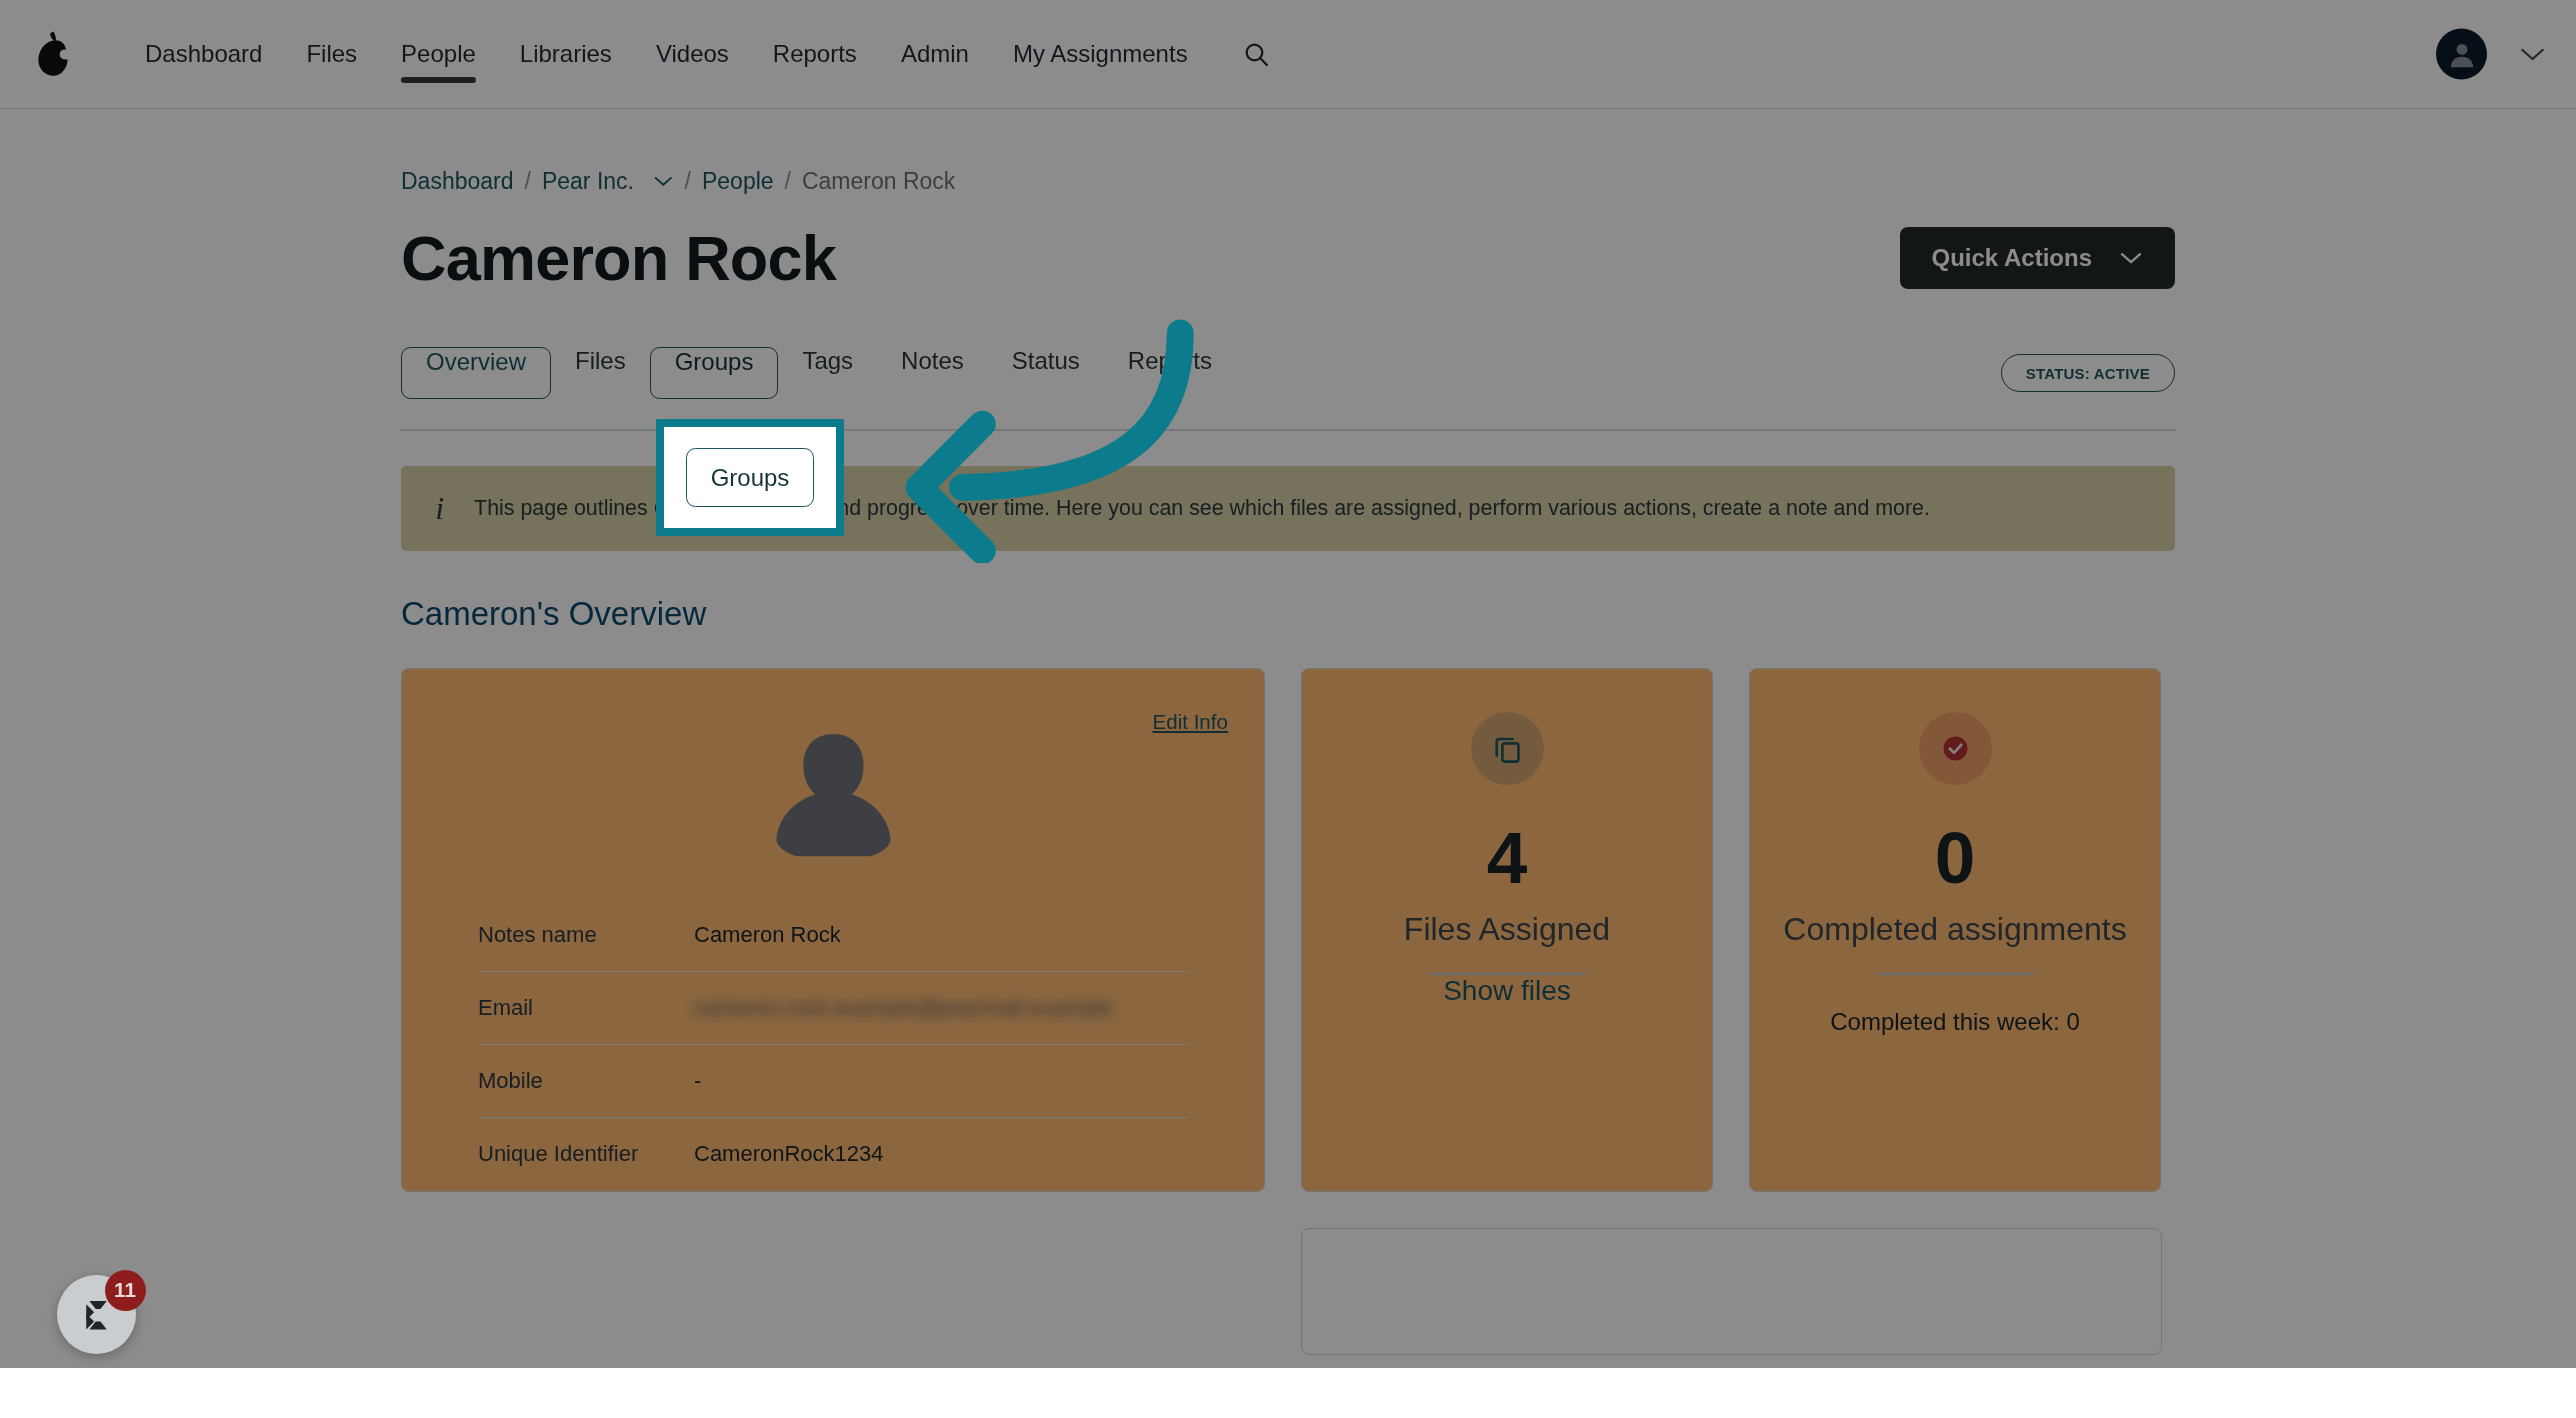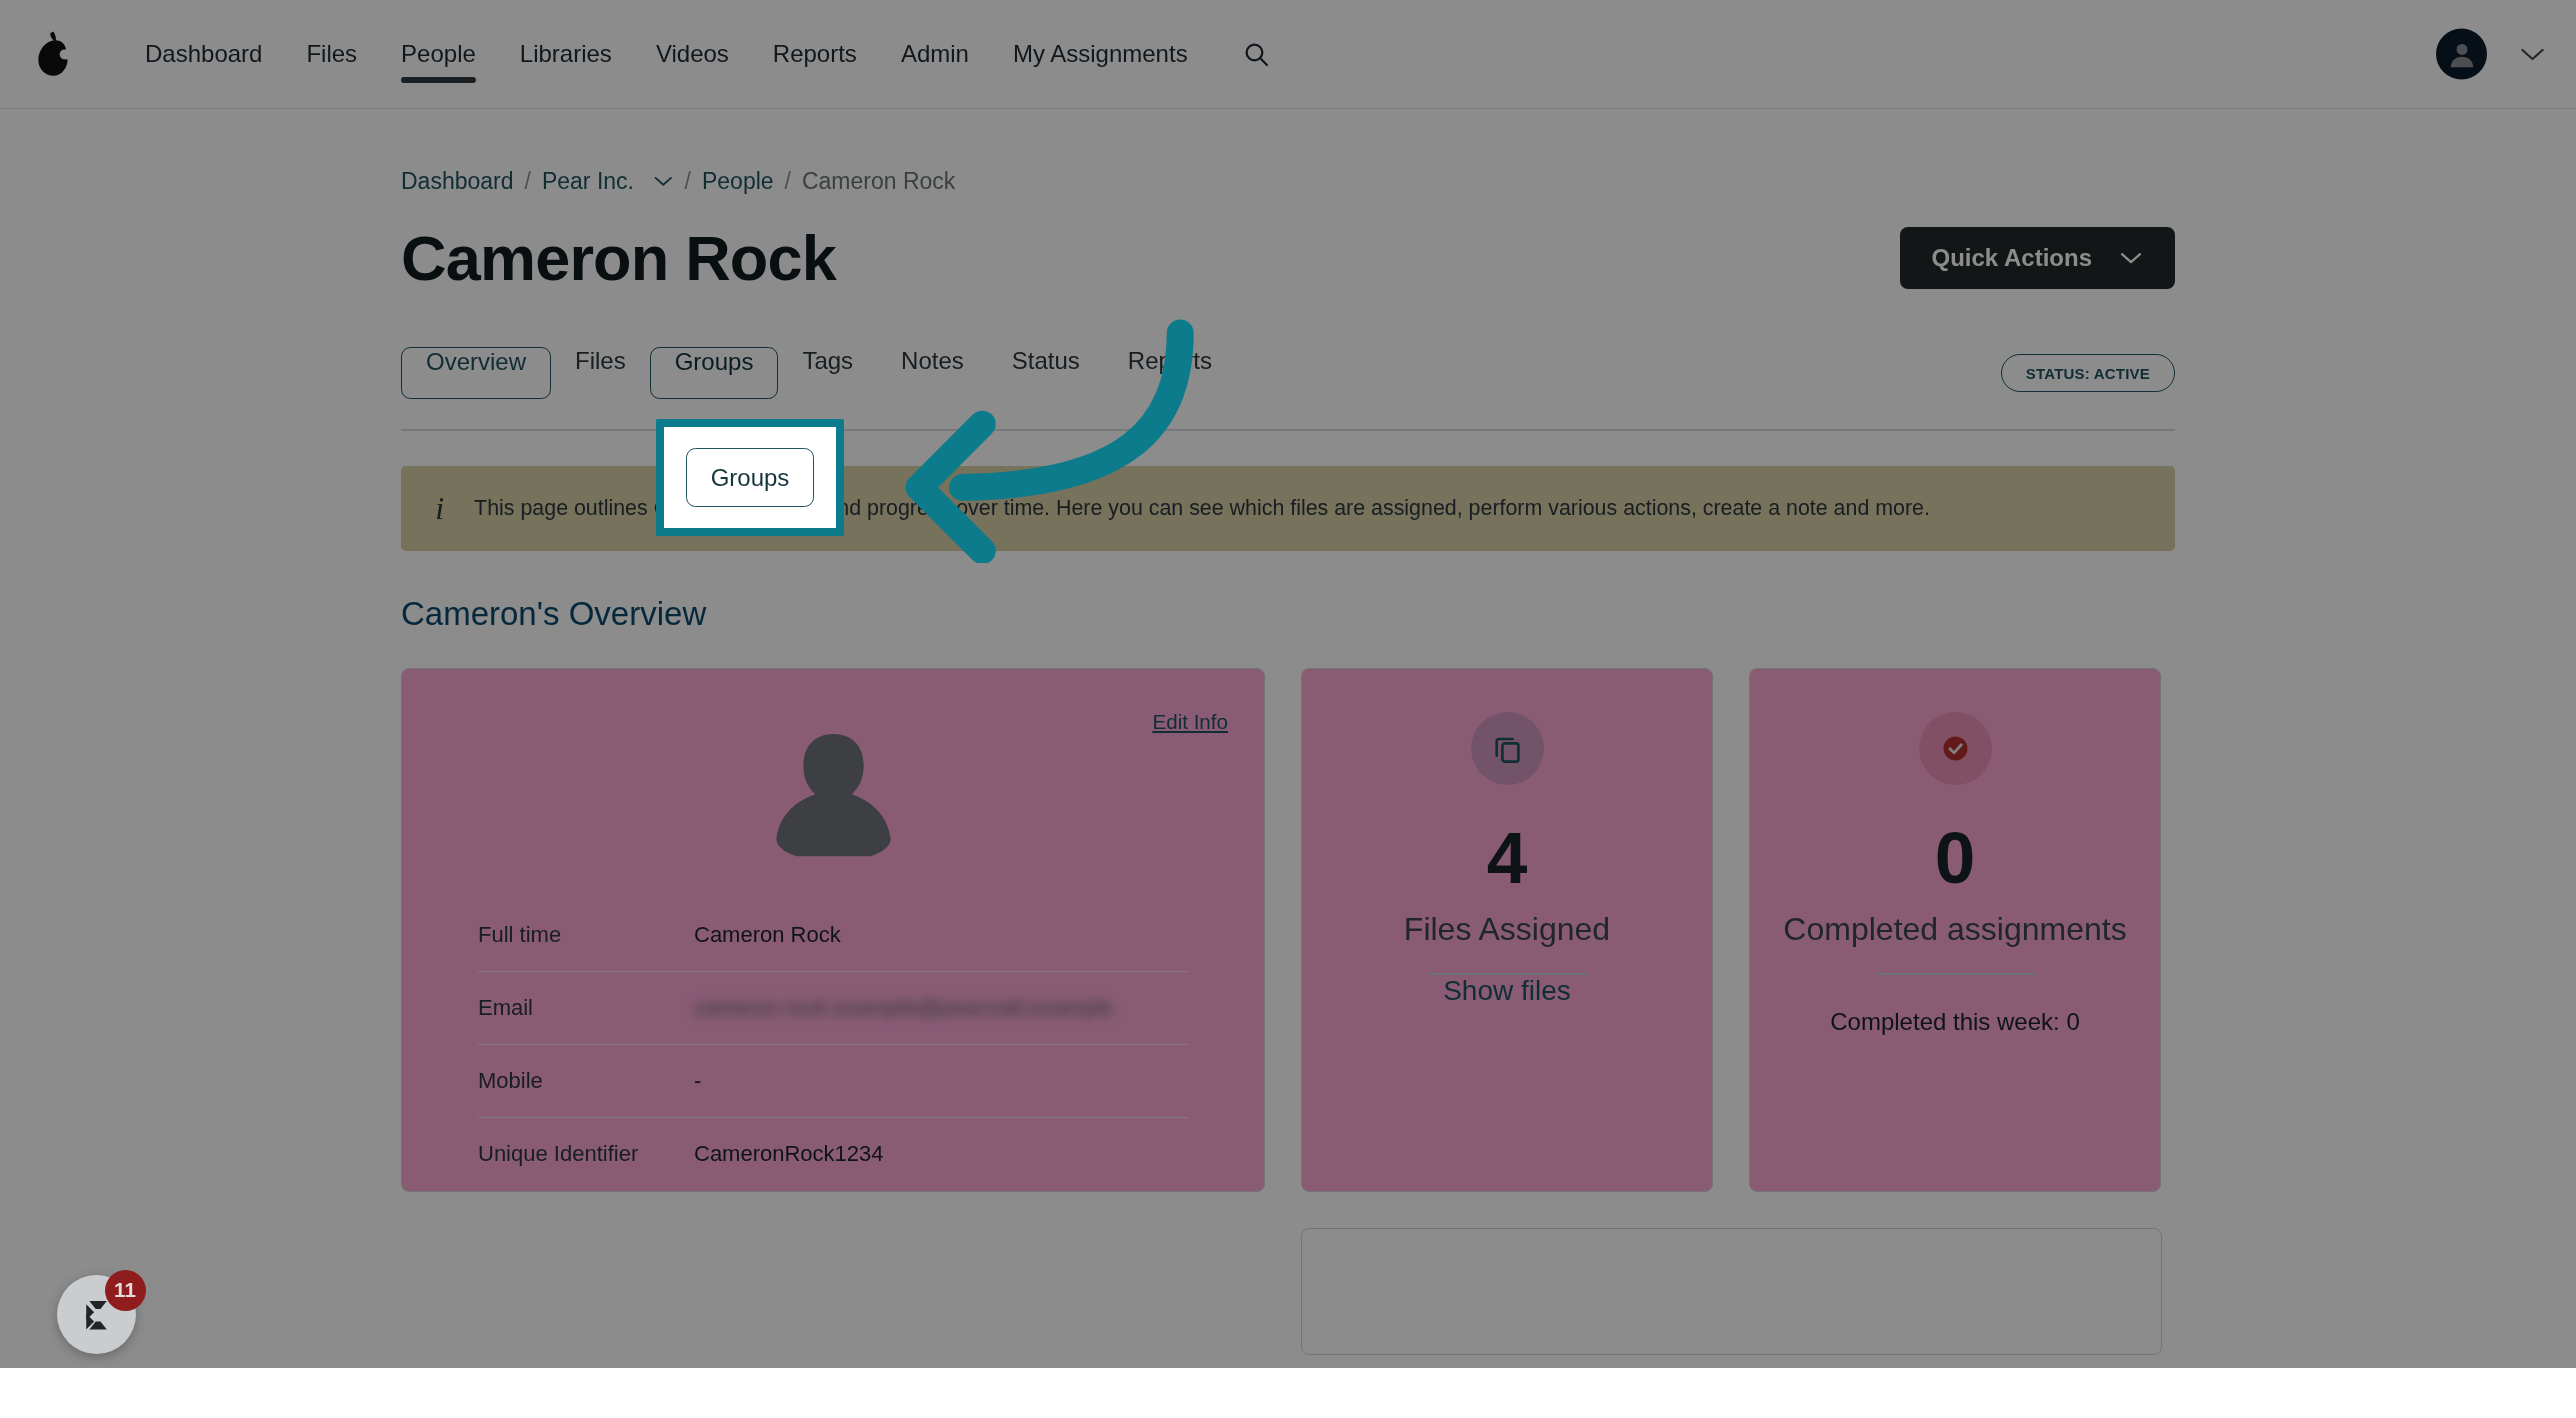--- a/index.html
+++ b/index.html
@@ -84,21 +84,21 @@
     margin-top: 35px; background:#d8cfa8; border-radius: 4.8px;
     display:flex; align-items:center; gap: 24px; padding: 24px 28.5px; min-height: 79px;
   }
   .info-icon { font-size: 32px; color:#2c373d; font-style: italic; font-family:"Liberation Serif",serif; width:20.6px; text-align:center;}
   .info-text { font-size: 21.4px; color:#2c373d; }
 
   
   .section-title { margin-top: 44px; font-size: 33px; color:#0c4a6e; font-weight: 400; }
 
   .cards { display:flex; gap: 36px; margin-top: 35px; align-items: stretch; }
-  .card { border:0.8px solid #cfd4d7; border-radius: 8px; background:#f9a8d4; }
+  .card { border:0.8px solid #cfd4d7; border-radius: 8px; background:#fdba74; }
   .profile-card { width: 864px; position: relative; padding: 27px 0 0 0; }
   .edit-info { position:absolute; right: 36px; top: 41px; font-size:20.6px; color:#1f5560; text-decoration: underline; }
   .profile-photo { width: 127px; height: 135px; margin: 30px auto 0 auto; display:block;}
   .details { margin: 38px 76px 0 76px; }
   .drow { display:flex; align-items:center; height: 73px; border-bottom: 0.8px solid #dfe3e5; }
   .drow:last-child { border-bottom:none; }
   .dlabel { width: 216px; font-size: 22px; color:#2c373d; }
   .dvalue { font-size: 22px; color:#1b2529; }
   .blurred { filter: blur(5.5px); color:#555f64; }
 
@@ -254,21 +254,21 @@
 
         <div class="card profile-card">
           <a class="edit-info">Edit Info</a>
           <svg class="profile-photo" viewBox="0 0 160 170">
             <path d="M80 10 C104 10 118 26 118 50 C118 66 112 78 103 86 C124 93 148 110 152 142
                      C152 152 140 160 126 164 L34 164 C20 160 8 152 8 142 C12 110 36 93 57 86
                      C48 78 42 66 42 50 C42 26 56 10 80 10 Z" fill="#6f7478"></path>
           </svg>
           <div class="details">
             <div class="drow">
-              <div class="dlabel">Full time</div>
+              <div class="dlabel">Notes name</div>
               <div class="dvalue">Cameron Rock</div>
             </div>
             <div class="drow">
               <div class="dlabel">Email</div>
               <div class="dvalue blurred">cameron.rock.example@pearmail.example</div>
             </div>
             <div class="drow">
               <div class="dlabel">Mobile</div>
               <div class="dvalue">-</div>
             </div>

